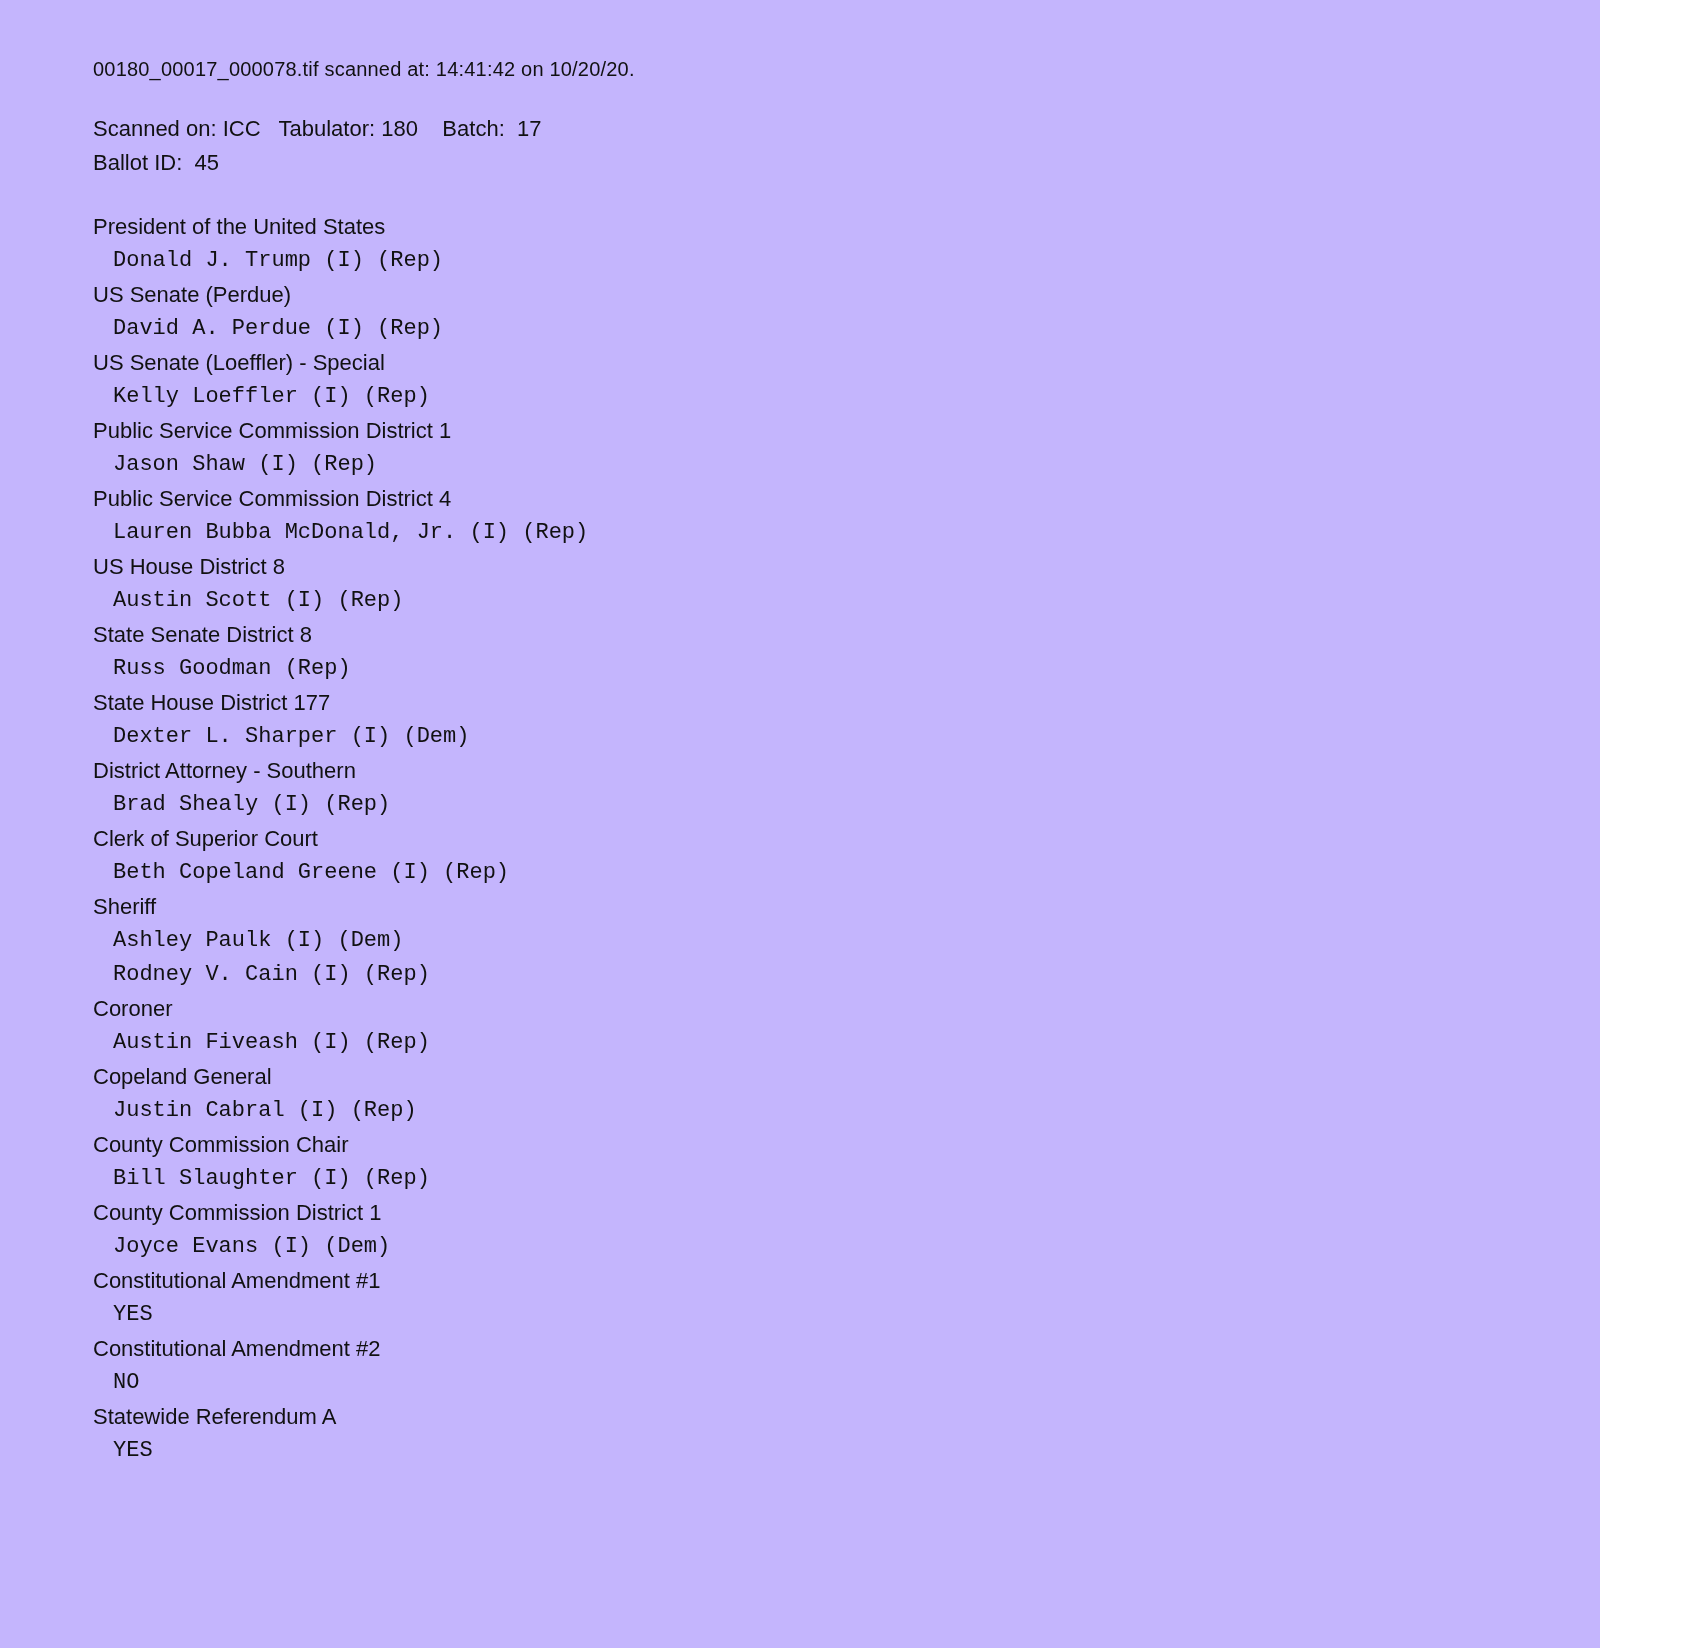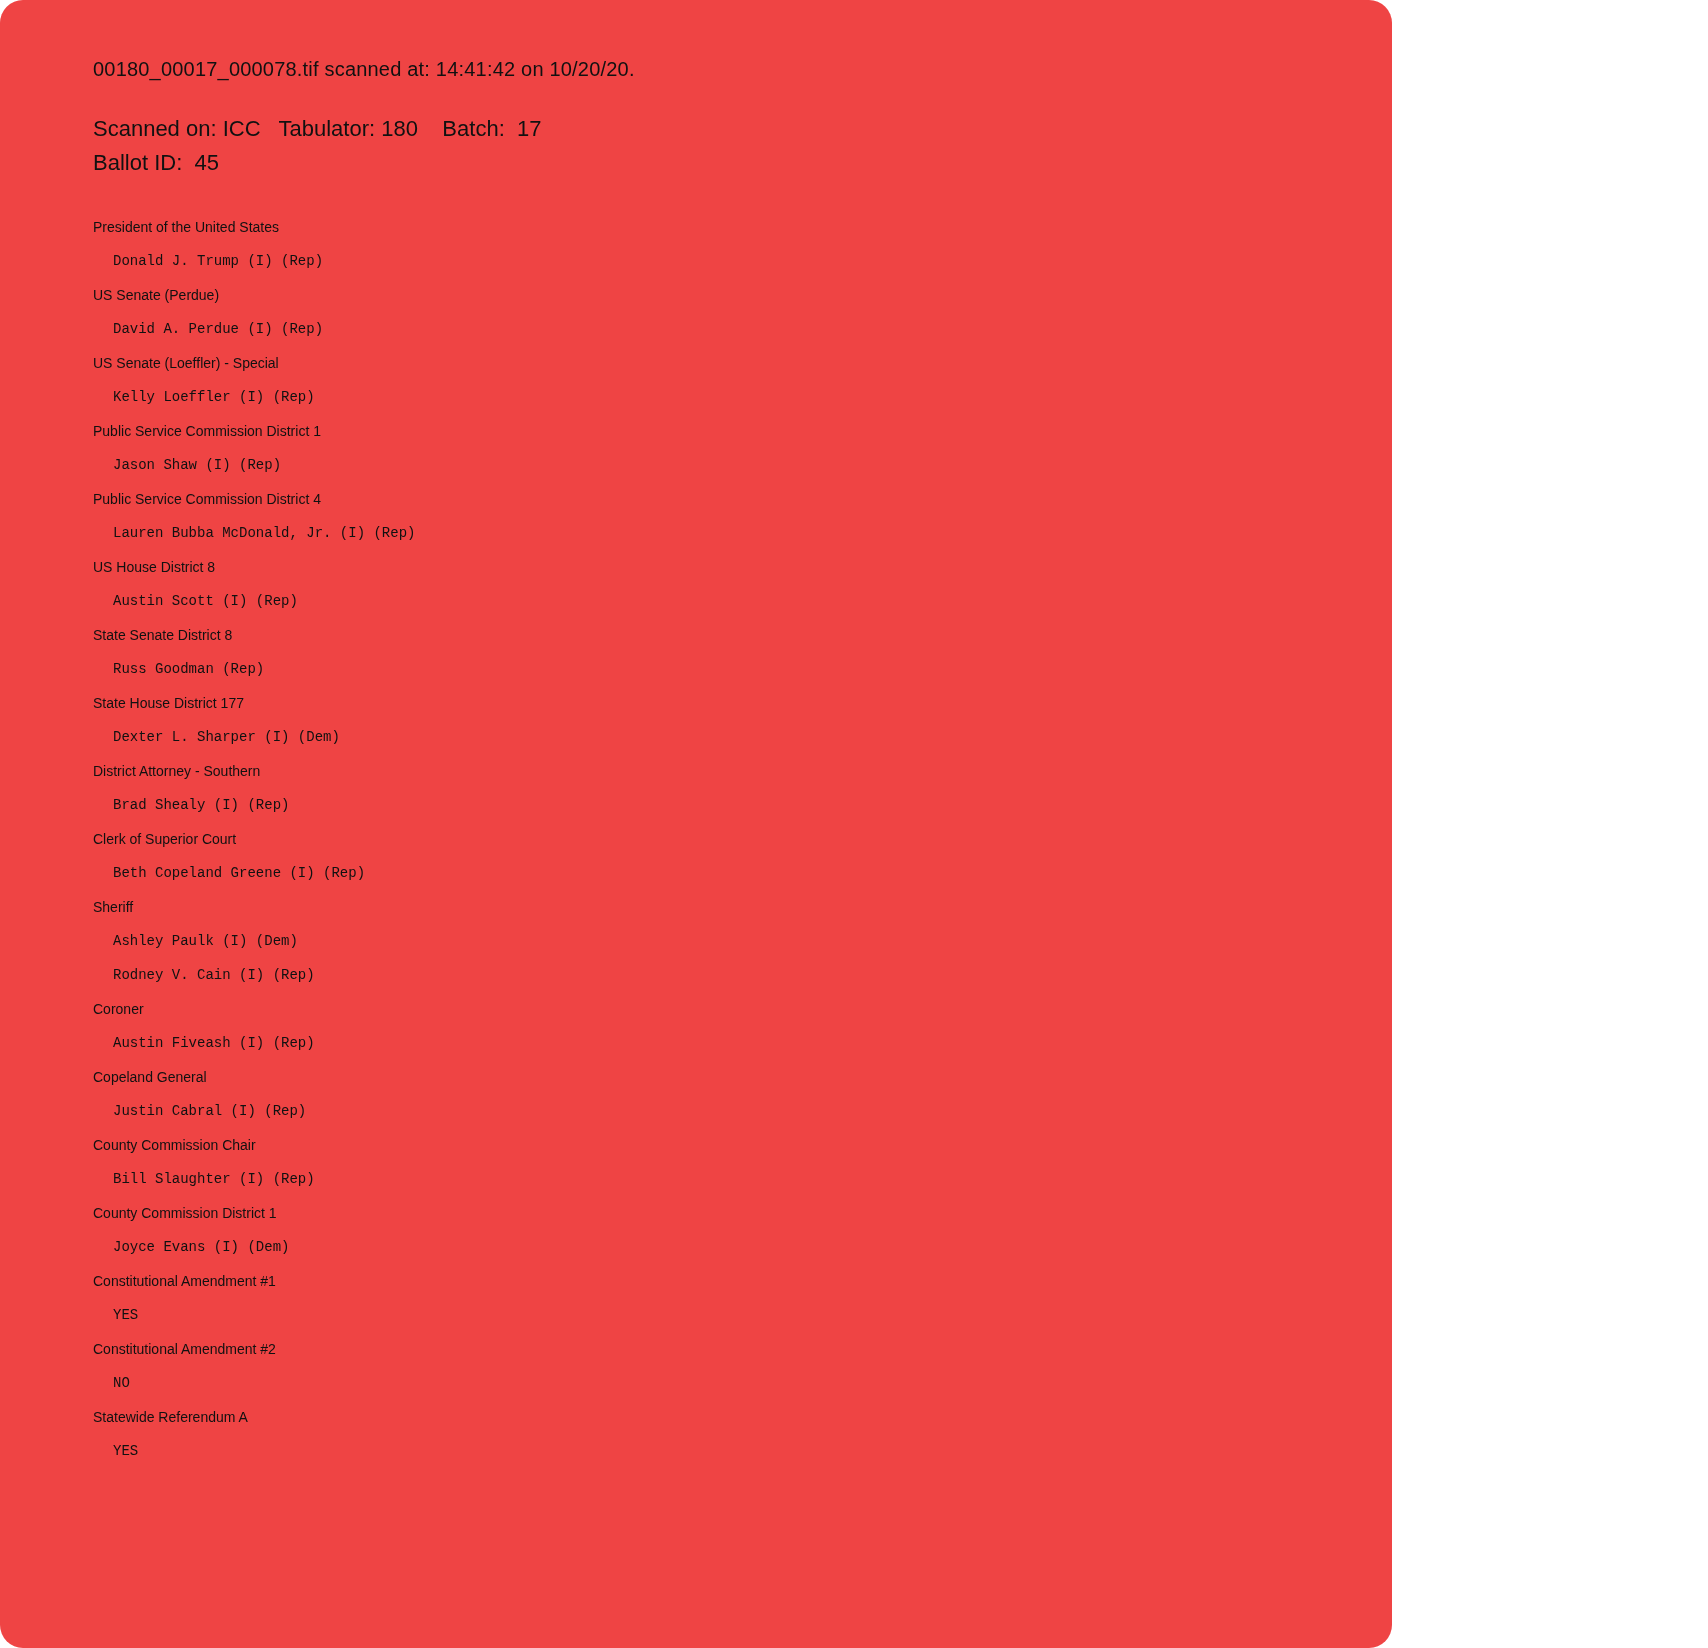--- a/index.html
+++ b/index.html
@@ -4,46 +4,45 @@
 <style>
   html, body {
     margin: 0;
     padding: 0;
     background: #ffffff;
     color: #111111;
     font-family: "Liberation Sans", "DejaVu Sans", sans-serif;
   }
   .page {
     position: relative;
-    width: 1392px;
+    width: 1600px;
     height: 1648px;
-    background: #ef4444;
+    background: #c4b5fd;
     box-sizing: border-box;
     padding: 52px 60px 0 93px;
     overflow: hidden;
-    border-radius: 23px;
   }
   .file-line {
     font-size: 20px;
     line-height: 34px;
     margin-bottom: 26px;
     white-space: pre-wrap;
     letter-spacing: 0.2px;
   }
   .scan-line,
   .ballot-line {
     font-size: 22px;
     line-height: 34px;
     white-space: pre-wrap;
   }
   .ballot-line {
     margin-bottom: 30px;
   }
   .contest-list {
-    font-size: 14px;
+    font-size: 22px;
     line-height: 34px;
   }
   .contest-office {
     white-space: pre-wrap;
   }
   .contest-selection {
     padding-left: 20px;
     white-space: pre-wrap;
     font-family: Liberation Mono, monospace;
   }

